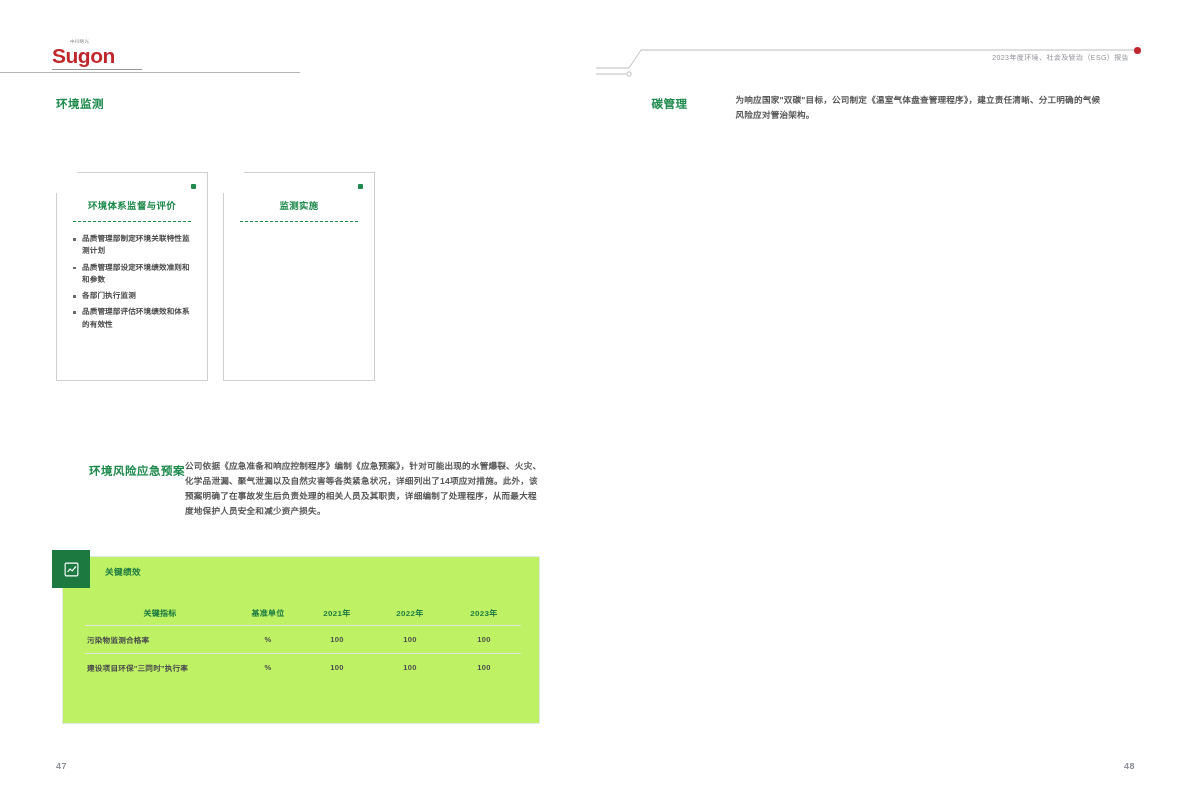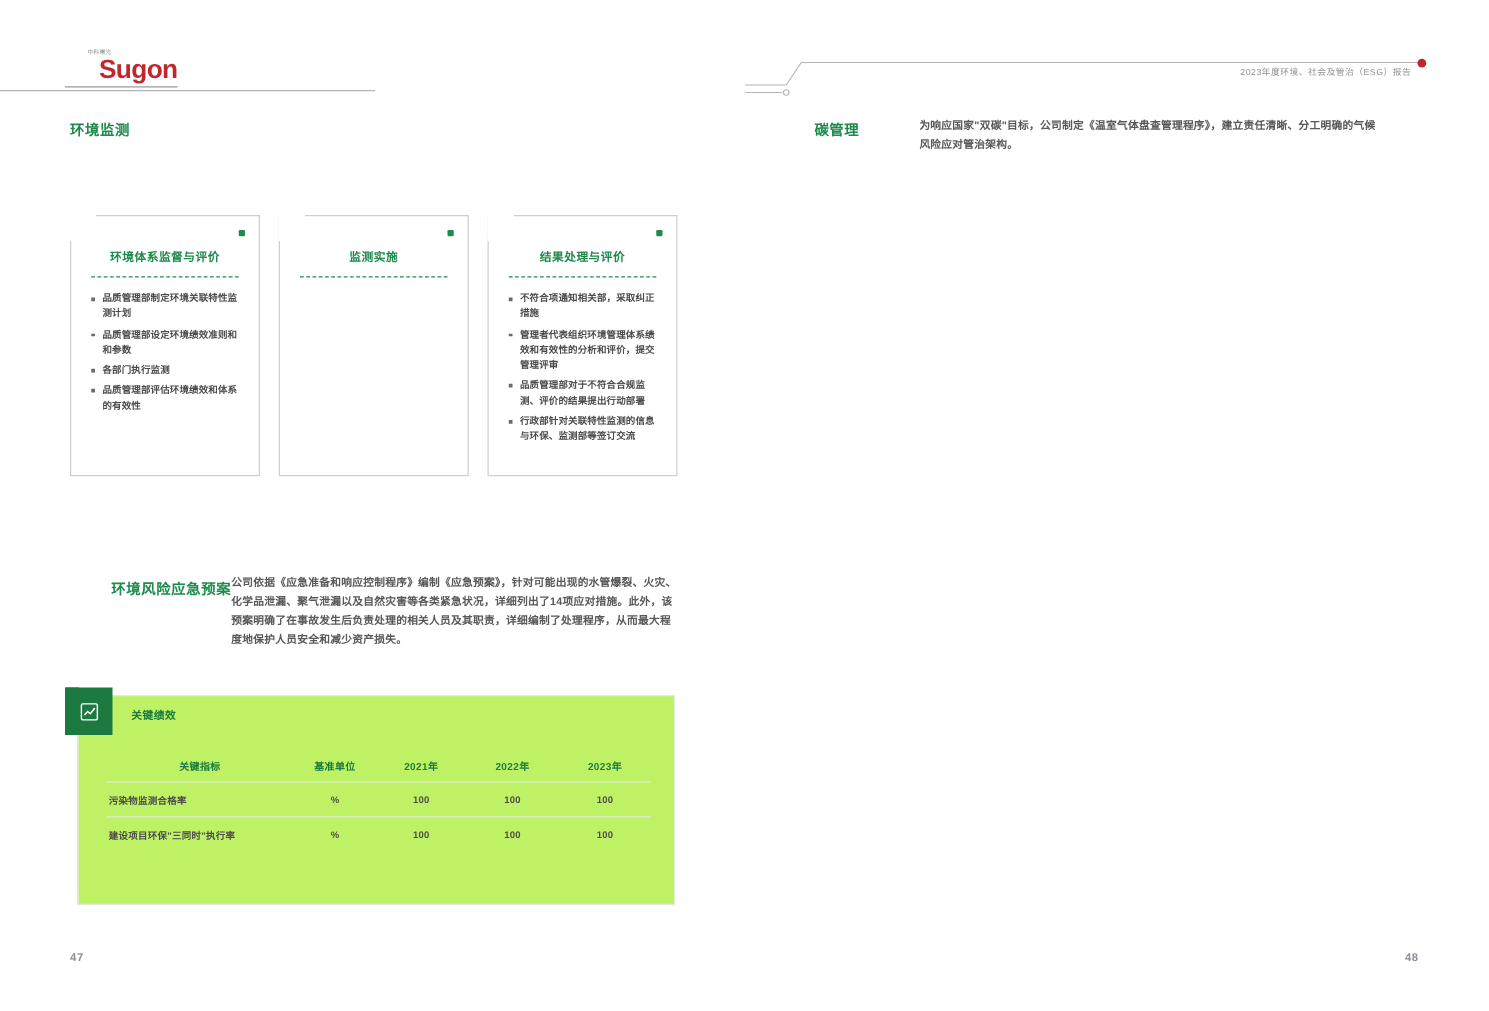--- a/index.html
+++ b/index.html
@@ -16,21 +16,21 @@
   .page-right { padding: 0; }
 
   
   .logo-wrap { position: absolute; left: 52px; top: 38px; }
   .logo-sub {
     font-size: 4.5px; letter-spacing: .3px; color: #8a8a8a;
     margin-left: 18px; margin-bottom: 1px; white-space: nowrap;
   }
   .logo-text {
     font-size: 21px; font-weight: bold; color: #c0272d;
-    letter-spacing: -.5px; line-height: 1; text-align: right;
+    letter-spacing: -.5px; line-height: 1;
   }
   .logo-rule { width: 90px; height: 1px; background: #9a9a9a; margin-top: 3px; }
 
   .hdr-rule-left { position: absolute; left: 0; top: 72px; width: 300px; height: 1px; background: #b5b5b5; }
 
   
   .hdr-right { position: absolute; left: 0; top: 40px; width: 595px; height: 40px; }
   .hdr-title {
     position: absolute; right: 62px; top: 52px;
     font-size: 7px; color: #8d9096; letter-spacing: .4px; white-space: nowrap;
@@ -173,32 +173,20 @@
         </ul>
       </div>
 
       <div class="card">
         <div class="corner-cut"></div>
         <div class="card-dot"></div>
         <div class="card-title">监测实施</div>
         <div class="card-div"></div>
       </div>
 
-      <div class="card">
-        <div class="corner-cut"></div>
-        <div class="card-dot"></div>
-        <div class="card-title">结果处理与评价</div>
-        <div class="card-div"></div>
-        <ul class="card-list">
-          <li>不符合项通知相关部，采取纠正措施</li>
-          <li>管理者代表组织环境管理体系绩效和有效性的分析和评价，提交管理评审</li>
-          <li>品质管理部对于不符合合规监测、评价的结果提出行动部署</li>
-          <li>行政部针对关联特性监测的信息与环保、监测部等签订交流</li>
-        </ul>
-      </div>
     </div>
 
     <div class="sec-head" style="left:56px; top:462px;margin-left:33px;">环境风险应急预案</div>
 
     <div class="body-p" style="left:185px; top:459px; width:358px;">公司依据《应急准备和响应控制程序》编制《应急预案》，针对可能出现的水管爆裂、火灾、化学品泄漏、聚气泄漏以及自然灾害等各类紧急状况，详细列出了14项应对措施。此外，该预案明确了在事故发生后负责处理的相关人员及其职责，详细编制了处理程序，从而最大程度地保护人员安全和减少资产损失。</div>
 
     <div class="kpi">
       <div class="kpi-tab-shadow"></div>
       <div class="kpi-tab">
         <svg viewBox="0 0 24 24" fill="none" stroke="#ffffff" stroke-width="1.6">

